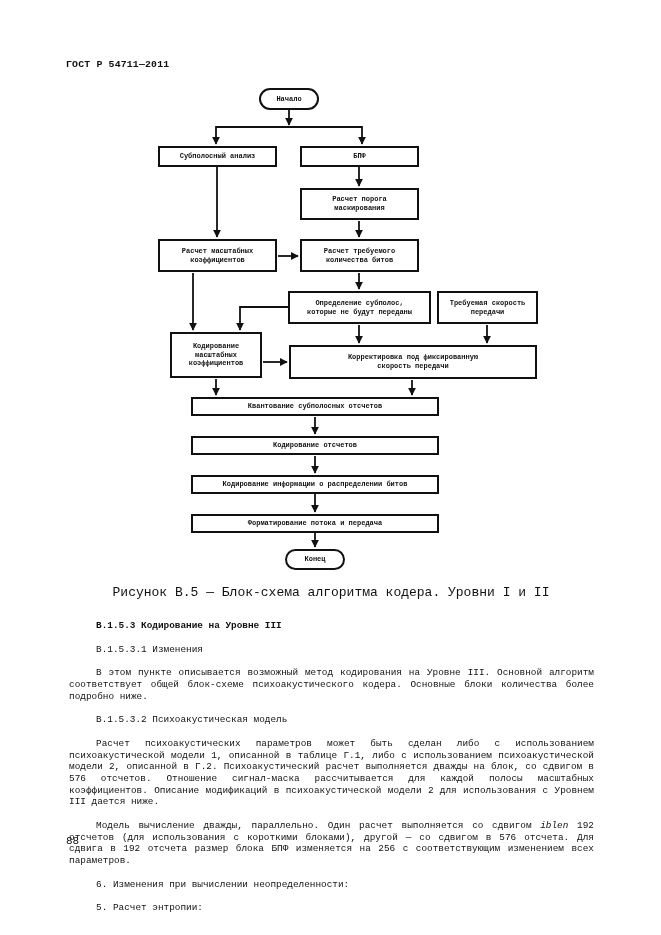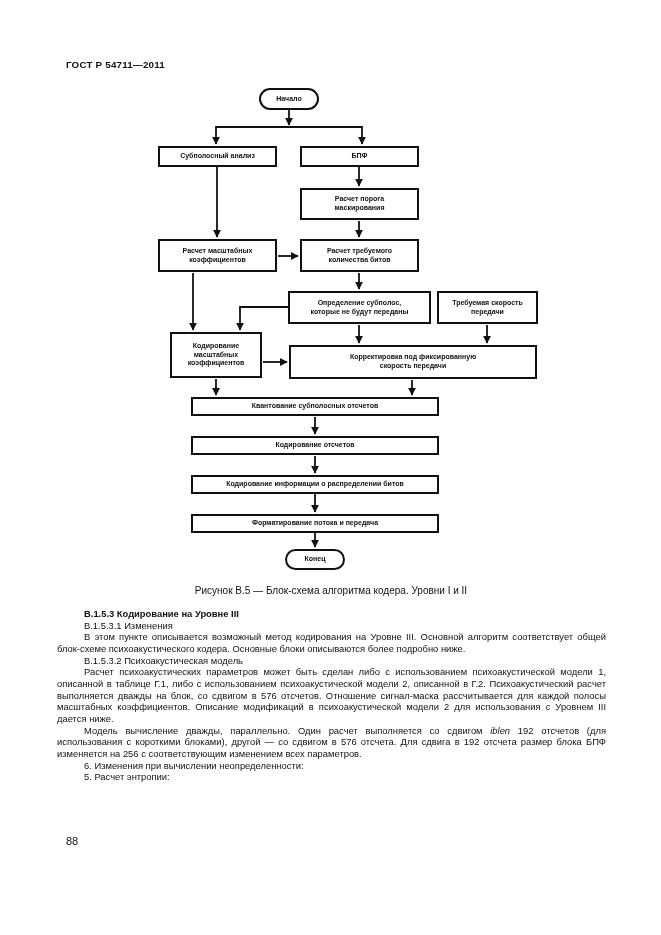--- a/index.html
+++ b/index.html
@@ -1,42 +1,42 @@
 <!DOCTYPE html>
 <html><head>
 <meta charset="utf-8">
 <style>
   html,body { margin:0; padding:0; background:#ffffff; }
   .page {
     position:relative; width:661px; height:935px; background:#ffffff;
-    font-family:Liberation Sans, sans-serif; color:#111; overflow:hidden;
+    font-family:Liberation Mono, monospace; color:#111; overflow:hidden;
   }
   .doc-header {
     position:absolute; left:66px; top:59px;
     font-size:9.8px; font-weight:bold; letter-spacing:0.2px;
   }
   .flowchart { position:absolute; left:0; top:0; width:661px; height:580px; }
   .flowchart svg { position:absolute; left:0; top:0; }
   .flow-node {
     position:absolute; box-sizing:border-box;
     border:2px solid #111; background:#fff;
     display:flex; align-items:center; justify-content:center;
     text-align:center; font-weight:bold; font-size:7px; line-height:1.25;
     white-space:pre-line; padding:1px 2px;
   }
   .oval { border-radius:12px; }
   .fig-caption {
     position:absolute; left:56px; top:585px; width:550px;
-    text-align:center; font-size:10px;
+    text-align:center; font-size:13px;
   }
   .textblock {
     position:absolute; left:57px; top:608px; width:549px;
     font-size:9.4px; line-height:11.65px; text-align:justify;
   }
-  .textblock p { margin:0; text-indent:27px; }
+  .textblock p { margin:12px; text-indent:27px; }
   .bold { font-weight:bold; }
   .page-number { position:absolute; left:66px; top:835px; font-size:11px; }
 </style>
 </head>
 <body>
 
 <div class="page">
 
   <div class="doc-header">ГОСТ Р 54711—2011</div>
 
@@ -94,21 +94,21 @@
     <div class="flow-node" style="left:191px;top:475px;width:248px;height:19px">Кодирование информации о распределении битов</div>
     <div class="flow-node" style="left:191px;top:514px;width:248px;height:19px">Форматирование потока и передача</div>
     <div class="flow-node oval" style="left:285px;top:549px;width:60px;height:21px">Конец</div>
   </div>
 
   <div class="fig-caption">Рисунок В.5 — Блок-схема алгоритма кодера. Уровни I и II</div>
 
   <div class="textblock">
     <p class="bold">В.1.5.3 Кодирование на Уровне III</p>
     <p>В.1.5.3.1 Изменения</p>
-    <p>В этом пункте описывается возможный метод кодирования на Уровне III. Основной алгоритм соответствует общей блок-схеме психоакустического кодера. Основные блоки описываются более подробно ниже.</p>
+    <p>В этом пункте описывается возможный метод кодирования на Уровне III. Основной алгоритм соответствует общей блок-схеме психоакустического кодера. Основные блоки количества более подробно ниже.</p>
     <p>В.1.5.3.2 Психоакустическая модель</p>
     <p>Расчет психоакустических параметров может быть сделан либо с использованием психоакустической модели 1, описанной в таблице Г.1, либо с использованием психоакустической модели 2, описанной в Г.2. Психоакустический расчет выполняется дважды на блок, со сдвигом в 576 отсчетов. Отношение сигнал-маска рассчитывается для каждой полосы масштабных коэффициентов. Описание модификаций в психоакустической модели 2 для использования с Уровнем III дается ниже.</p>
     <p><span>Модель вычисление дважды, параллельно. Один расчет выполняется со сдвигом </span><i>iblen</i><span> 192 отсчетов (для использования с короткими блоками), другой — со сдвигом в 576 отсчета. Для сдвига в 192 отсчета размер блока БПФ изменяется на 256 с соответствующим изменением всех параметров.</span></p>
     <p>6. Изменения при вычислении неопределенности:</p>
     <p>5. Расчет энтропии:</p>
   </div>
 
   <div class="page-number">88</div>
 
 </div>

